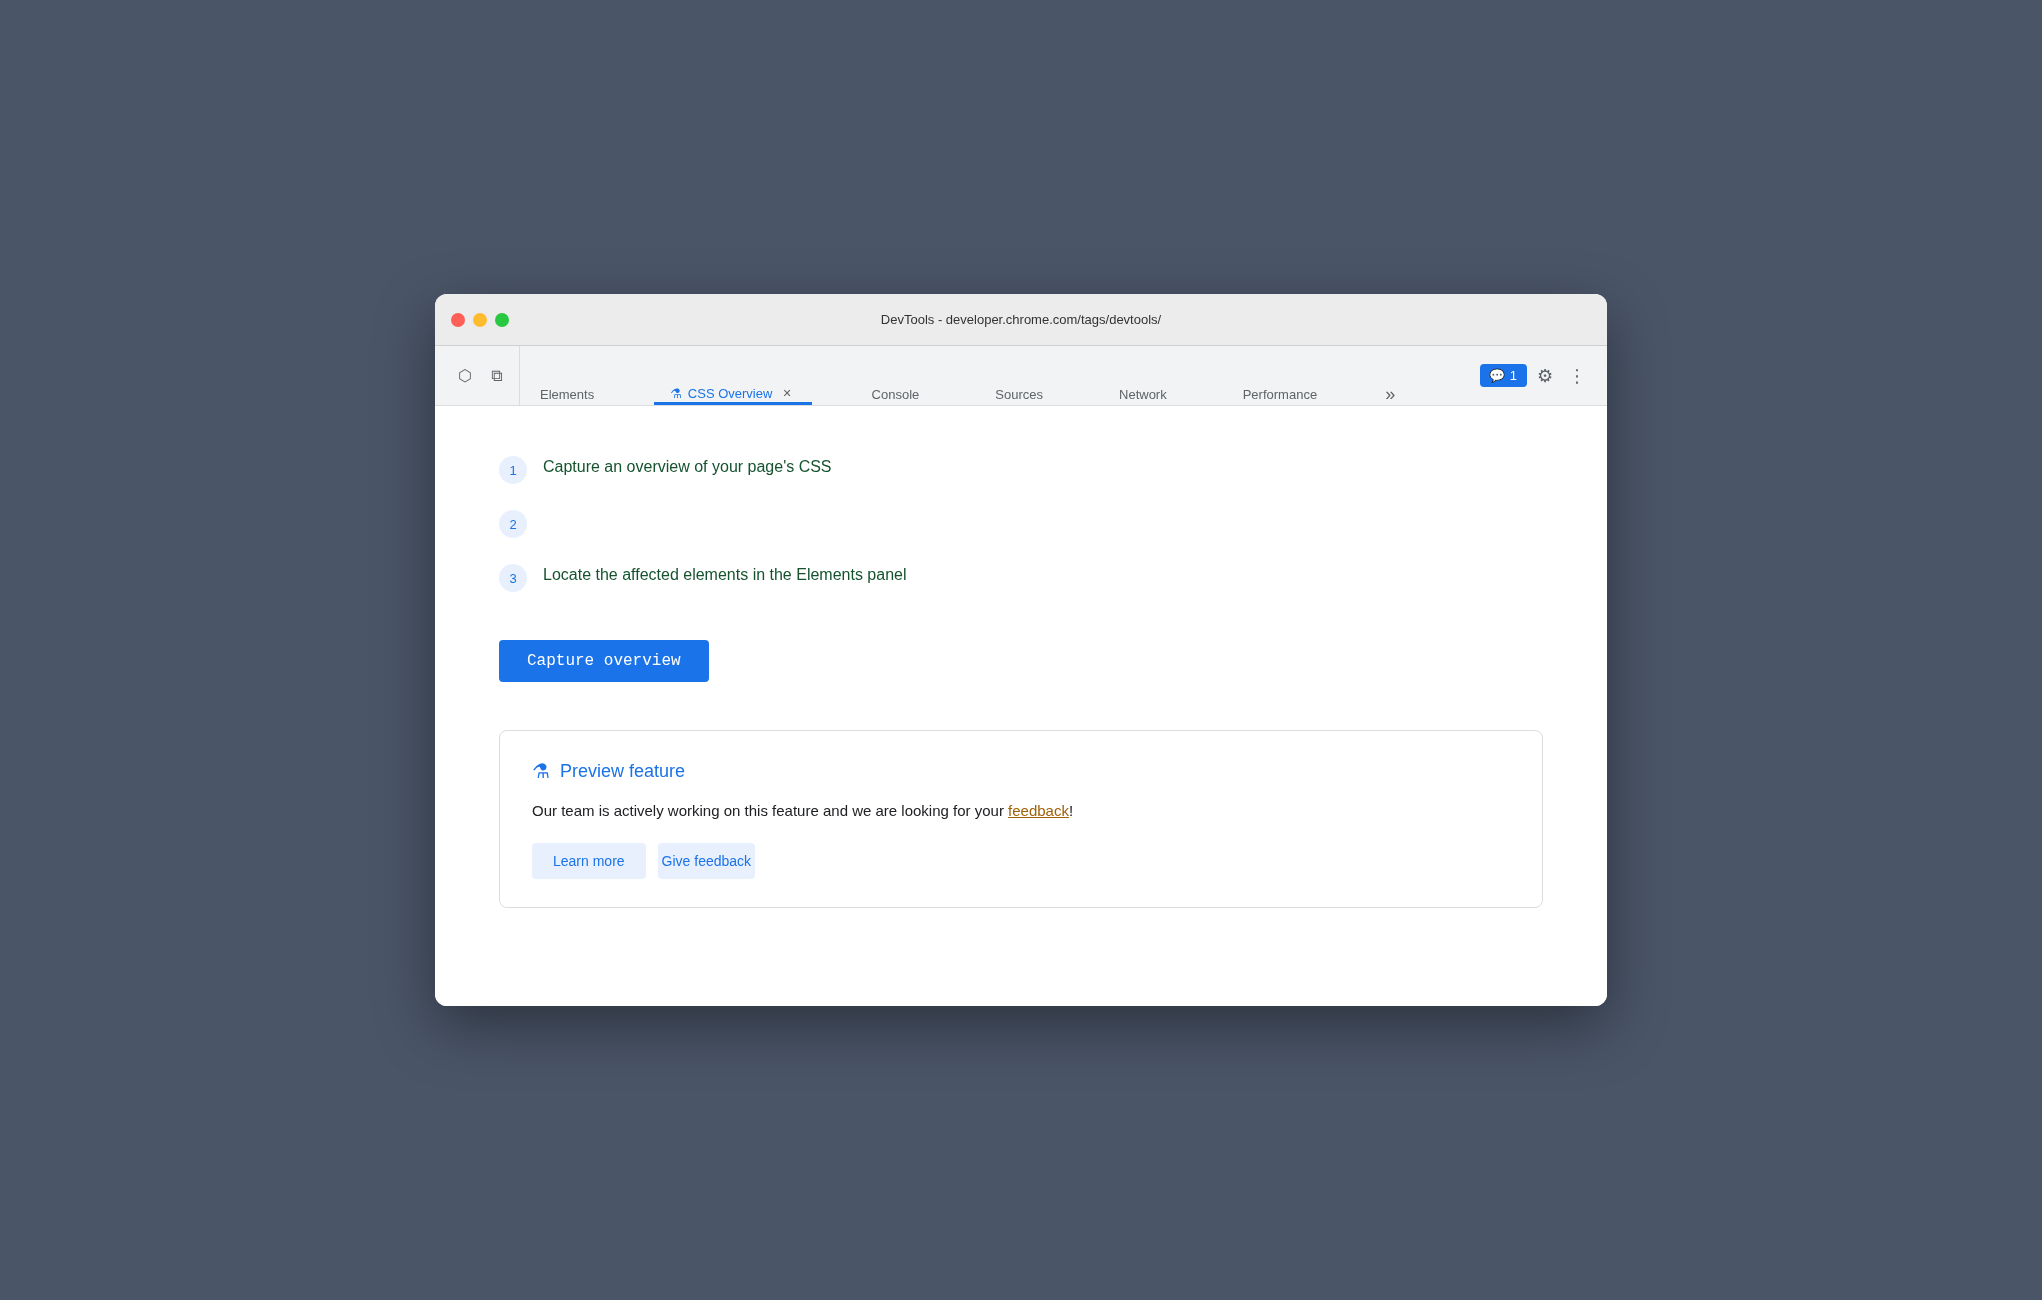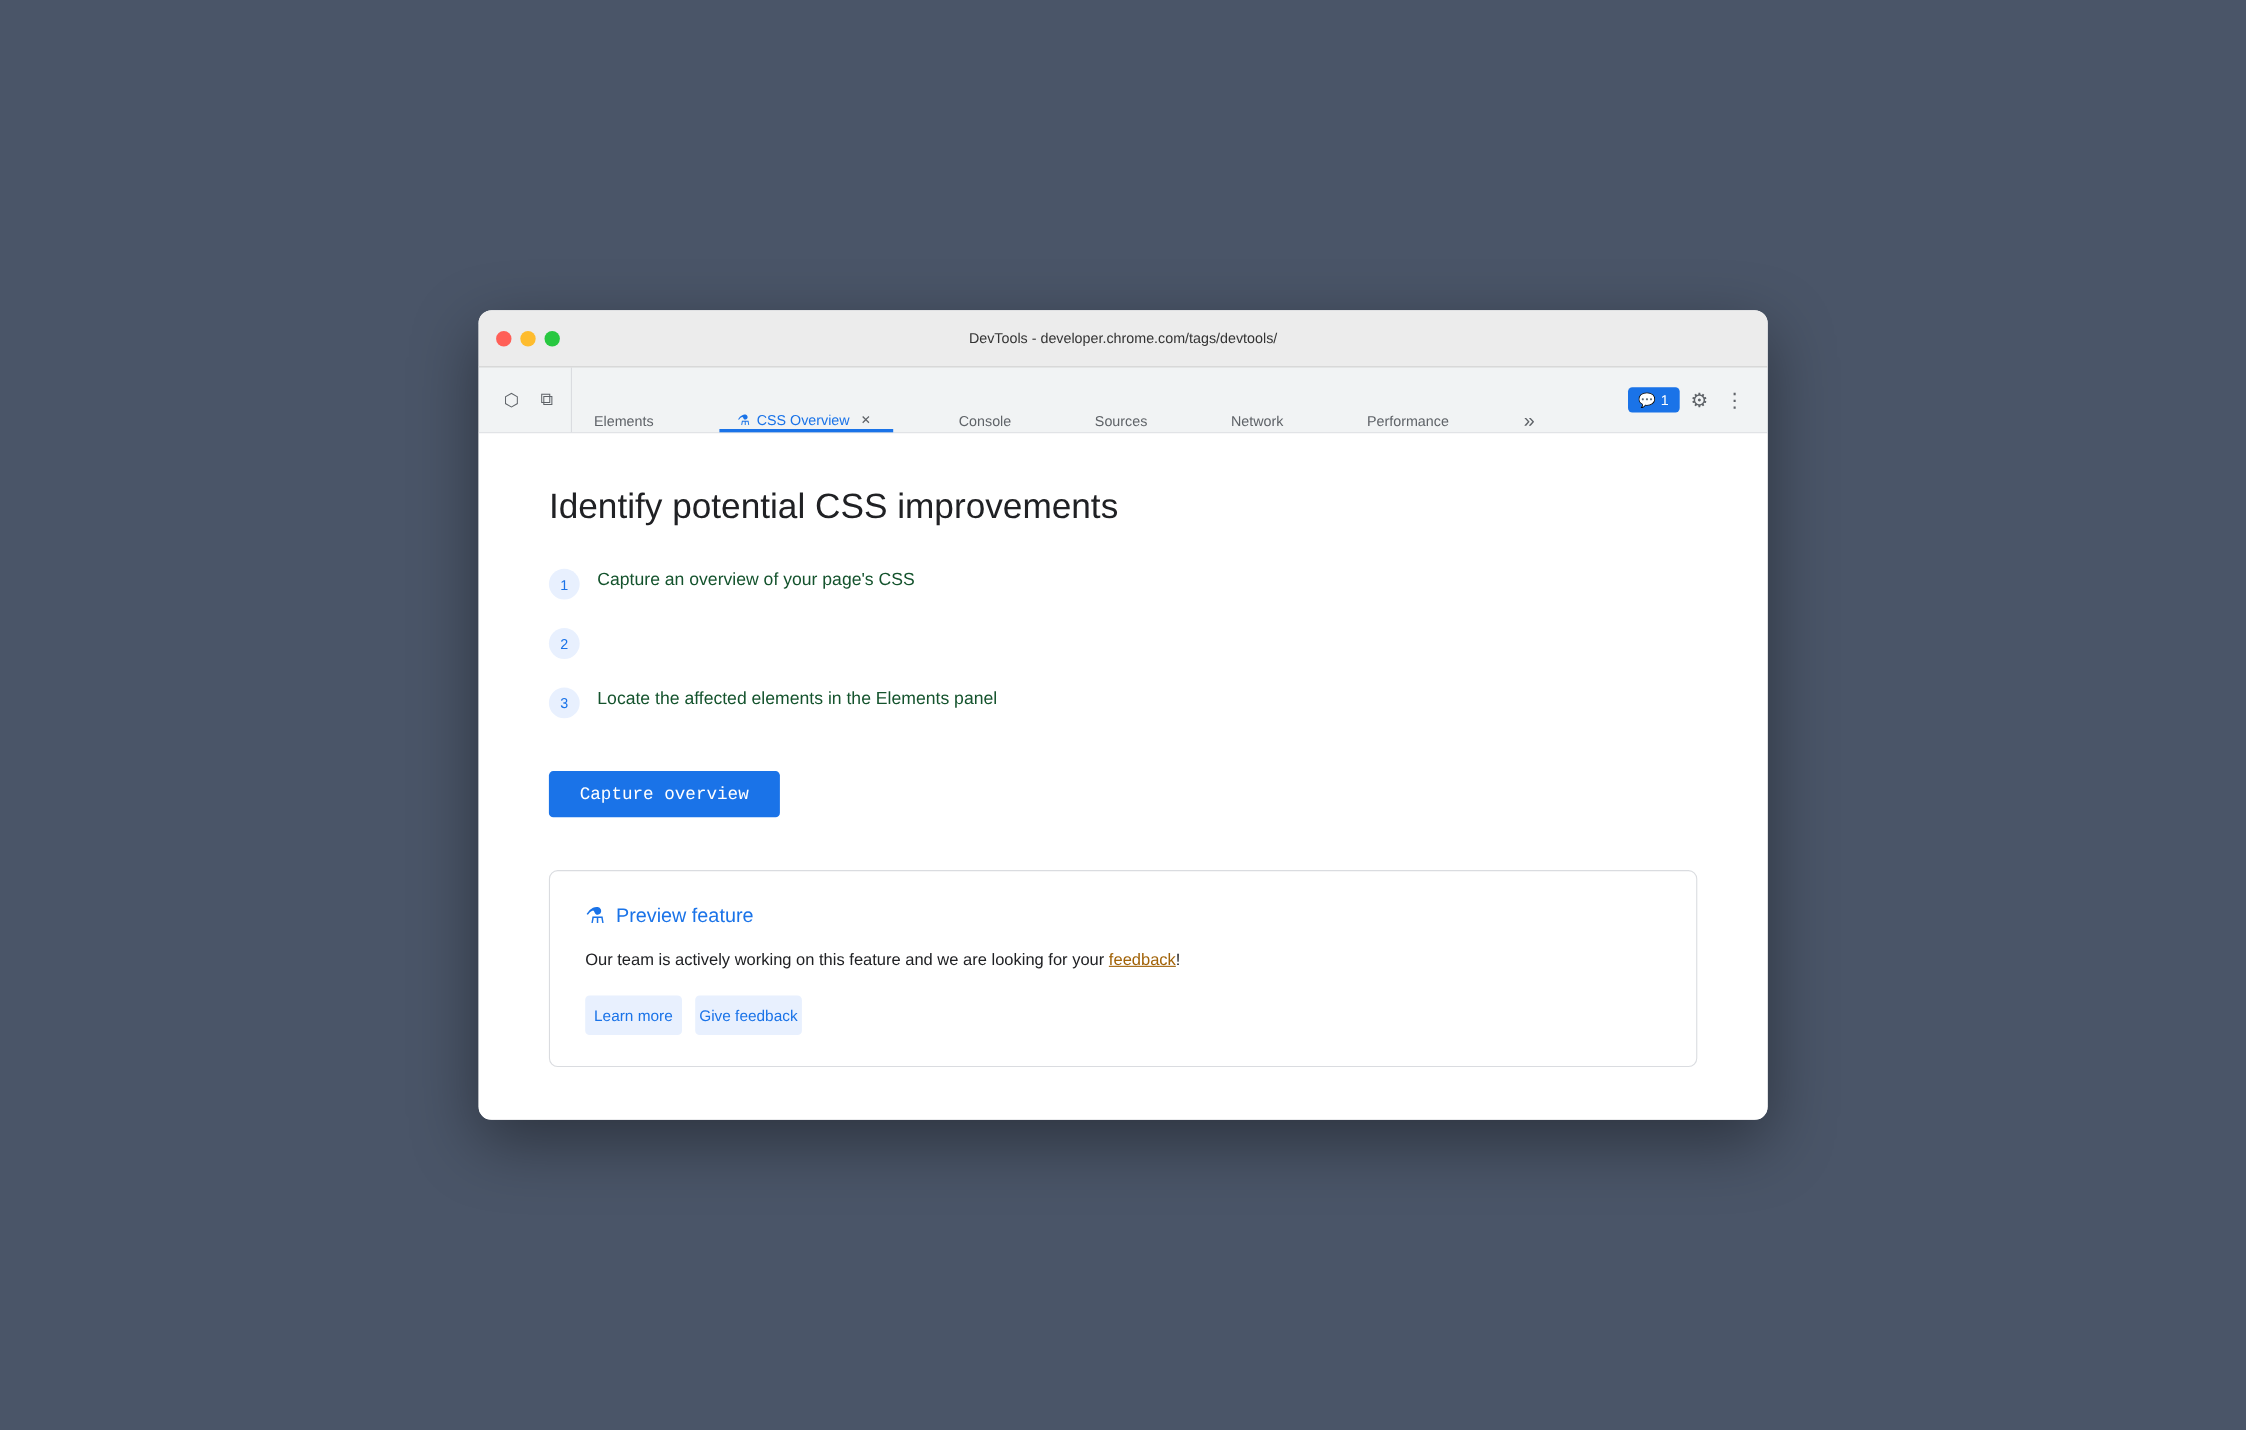--- a/index.html
+++ b/index.html
@@ -269,21 +269,21 @@
     .preview-buttons {
       display: flex;
       gap: 12px;
     }
 
     .preview-btn-primary {
       background: #e8f0fe;
       color: #1a73e8;
       border: none;
       border-radius: 4px;
-      padding: 10px 8px;
+      padding: 10px 21px;
       font-size: 14px;
       cursor: pointer;
     }
 
     .preview-btn-secondary {
       background: #e8f0fe;
       color: #1a73e8;
       border: none;
       border-radius: 4px;
       padding: 10px 4px;
@@ -350,21 +350,20 @@
         <span>⚙</span>
       </button>
       <button class="more-btn">
         <span>⋮</span>
       </button>
     </div>
   </div>
 
   <div class="devtools-content">
 
-    <h1 class="page-title">Identify potential CSS improvements</h1>
 
     <ul class="steps-list">
       <li class="step-item">
         <div class="step-number">1</div>
         <p class="step-text">Capture an overview of your page's CSS</p>
       </li>
       <li class="step-item">
         <div class="step-number">2</div>
       </li>
       <li class="step-item">

